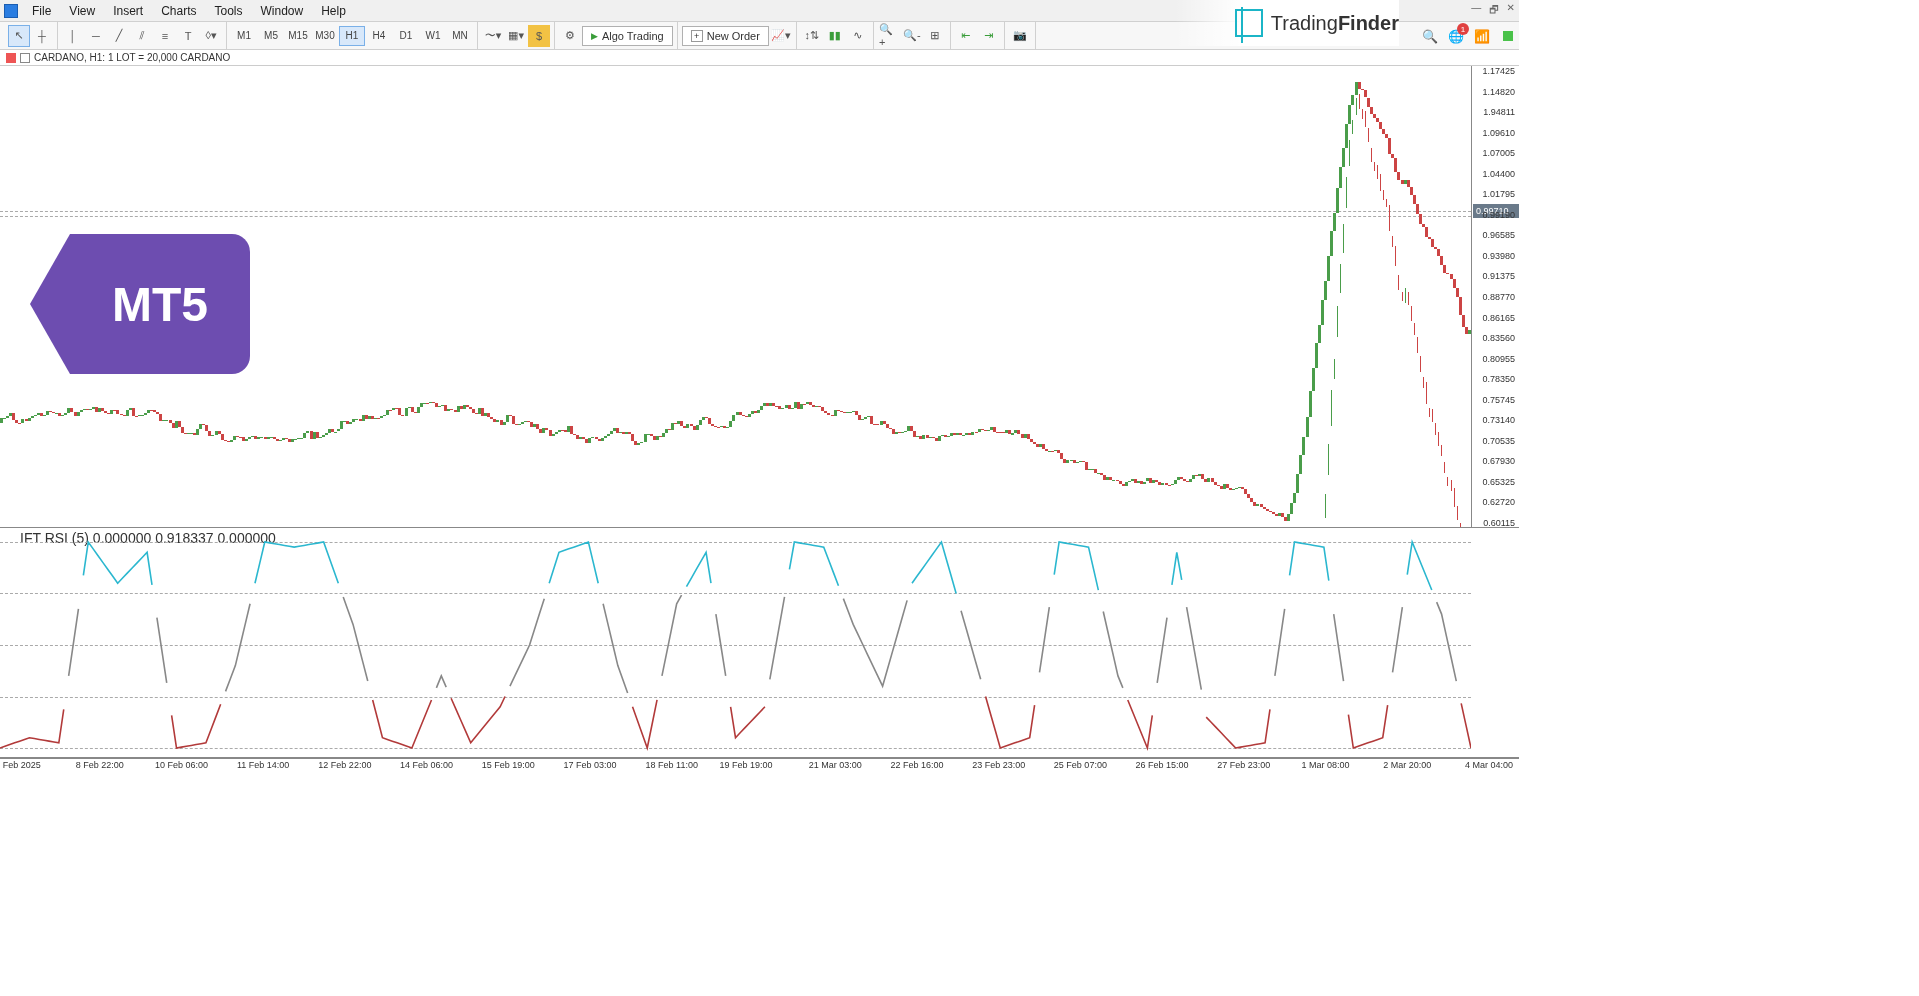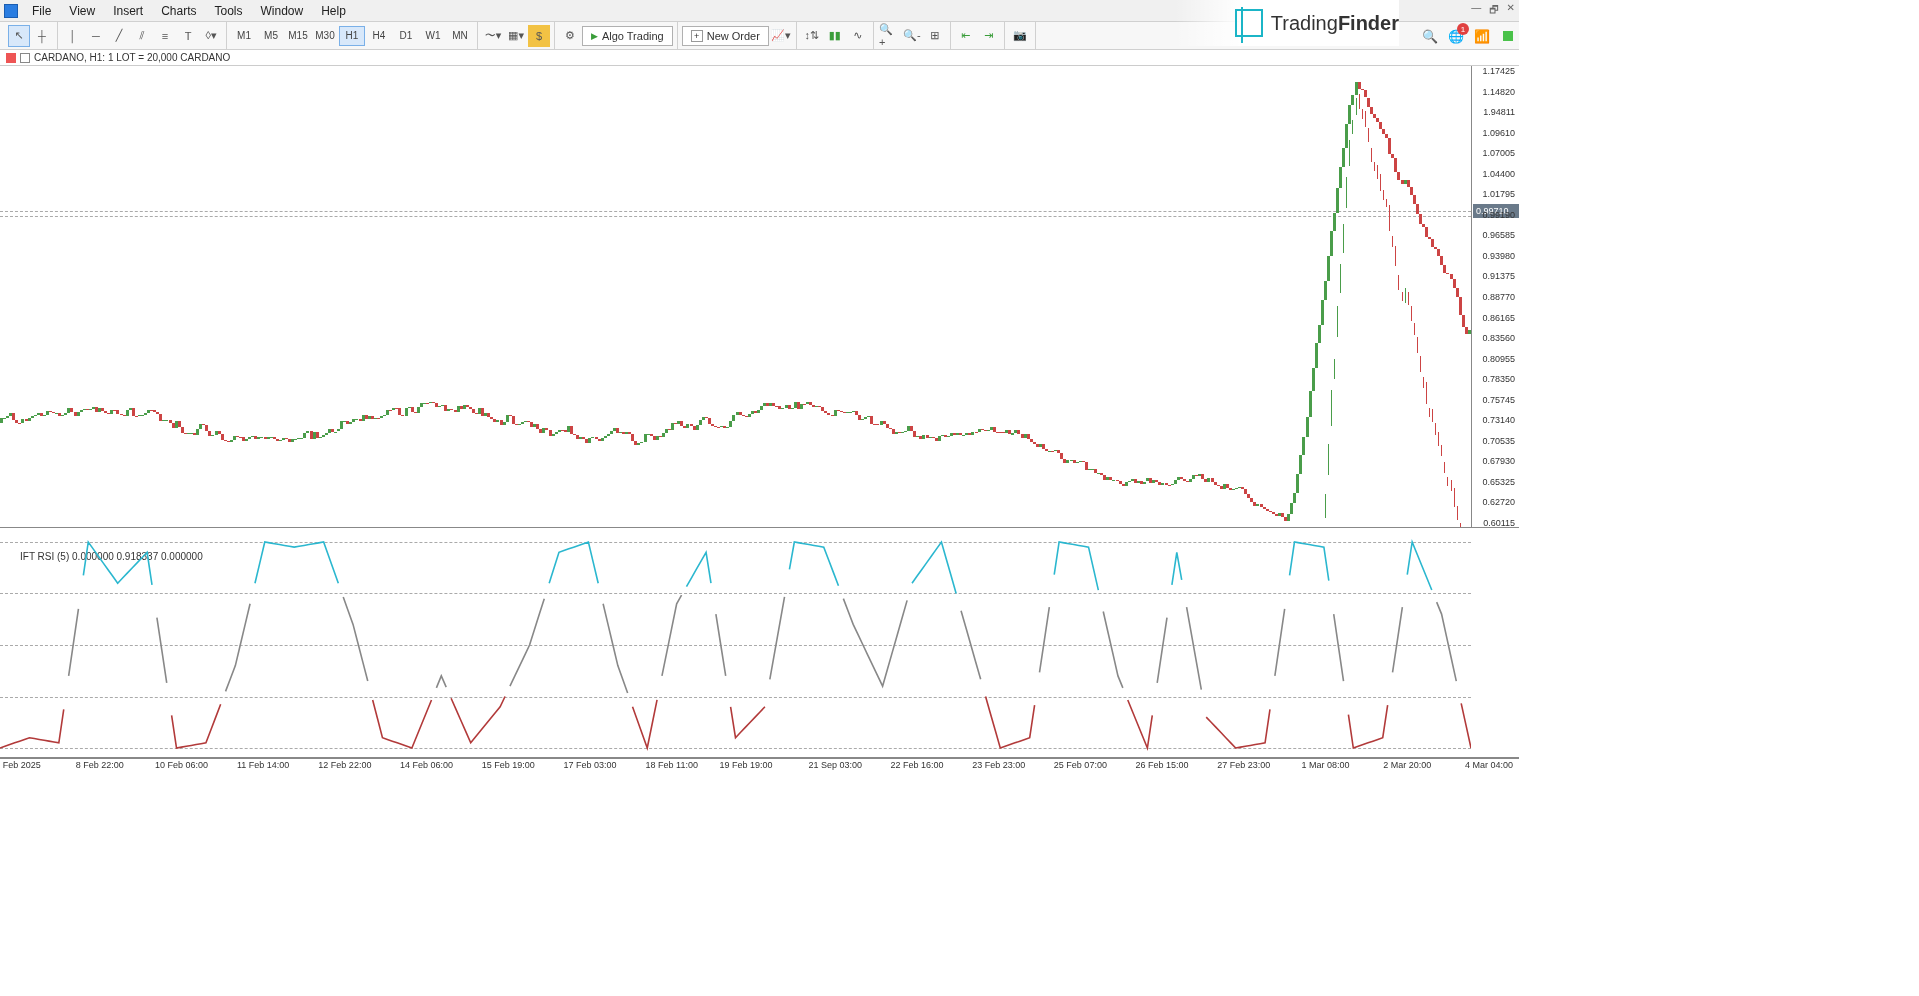--- a/index.html
+++ b/index.html
@@ -59,21 +59,21 @@
 
 
 .candle-canvas { position: absolute; left: 0; right: 48px; top: 0; bottom: 0; }
 .candle { position: absolute; width: 3px; background: #4a9d4a; }
 .candle.red { background: #c44; }
 .wick { position: absolute; width: 1px; background: #4a9d4a; left: 1px; }
 .wick.red { background: #c44; }
 
 
 .indicator-pane { position: relative; height: 230px; background: #fff; border-bottom: 1px solid #888; overflow: hidden; }
-.indicator-pane .label { position: absolute; left: 20px; top: 2px; font-size: 10px; color: #333; margin-top: 21px; }
+.indicator-pane .label { position: absolute; left: 20px; top: 2px; font-size: 14px; color: #333; }
 .ind-axis { position: absolute; right: 0; top: 0; width: 48px; height: 100%; border-left: 1px solid #888; background: #fff; }
 .ind-axis .tick { position: absolute; right: 4px; font-size: 9px; color: #333; transform: translateY(-50%); }
 .ind-hline { position: absolute; left: 0; right: 48px; height: 0; border-top: 1px dashed #aaa; }
 svg.ift { position: absolute; left: 0; top: 0; }
 
 
 .time-axis { height: 16px; background: #fff; display: flex; font-size: 9px; color: #333; position: relative; border-top: 1px solid #888; }
 .time-axis .tlabel { position: absolute; top: 1px; transform: translateX(-50%); white-space: nowrap; }
 </style>
 </head>
@@ -745,20 +745,21 @@
       </div>
       <div class="candle red" style="left: 1458.74px; top: 231.295px; height: 17.3071px;">
         <div class="wick red" style="top: 225.56px; height: 26.4284px;"></div>
       </div>
       <div class="candle red" style="left: 1461.81px; top: 248.602px; height: 12.4845px;"></div>
       <div class="candle red" style="left: 1464.87px; top: 261.086px; height: 7.35419px;"></div>
       <div class="candle" style="left: 1467.94px; top: 264.246px; height: 4.19452px;"></div>
     </div>
 
   <div class="banner">
+    <div class="b2">MT5</div>
   </div>
 
   <div class="price-axis" id="paxis">
     <div class="current-price" style="top:145px">0.99710</div>
   <div class="tick" style="top: 5px;">1.17425</div>
       <div class="tick" style="top: 25.5455px;">1.14820</div>
       <div class="tick" style="top: 46.0909px;">1.94811</div>
       <div class="tick" style="top: 66.6364px;">1.09610</div>
       <div class="tick" style="top: 87.1818px;">1.07005</div>
       <div class="tick" style="top: 107.727px;">1.04400</div>
@@ -800,21 +801,21 @@
     <div class="tlabel" style="left: 18px;">7 Feb 2025</div>
     <div class="tlabel" style="left: 99.7222px;">8 Feb 22:00</div>
     <div class="tlabel" style="left: 181.444px;">10 Feb 06:00</div>
     <div class="tlabel" style="left: 263.167px;">11 Feb 14:00</div>
     <div class="tlabel" style="left: 344.889px;">12 Feb 22:00</div>
     <div class="tlabel" style="left: 426.611px;">14 Feb 06:00</div>
     <div class="tlabel" style="left: 508.333px; text-align: right;">15 Feb 19:00</div>
     <div class="tlabel" style="left: 590.056px;">17 Feb 03:00</div>
     <div class="tlabel" style="left: 671.778px;">18 Feb 11:00</div>
     <div class="tlabel" style="left: 746px;">19 Feb 19:00</div>
-    <div class="tlabel" style="left: 835.222px;">21 Sep 03:00</div>
+    <div class="tlabel" style="left: 835.222px;">21 Mar 03:00</div>
     <div class="tlabel" style="left: 916.944px;">22 Feb 16:00</div>
     <div class="tlabel" style="left: 998.667px;">23 Feb 23:00</div>
     <div class="tlabel" style="left: 1080.39px;">25 Feb 07:00</div>
     <div class="tlabel" style="left: 1162.11px;">26 Feb 15:00</div>
     <div class="tlabel" style="left: 1243.83px;">27 Feb 23:00</div>
     <div class="tlabel" style="left: 1325.56px;">1 Mar 08:00</div>
     <div class="tlabel" style="left: 1407.28px;">2 Mar 20:00</div>
     <div class="tlabel" style="left: 1489px;">4 Mar 04:00</div>
   </div>
 

